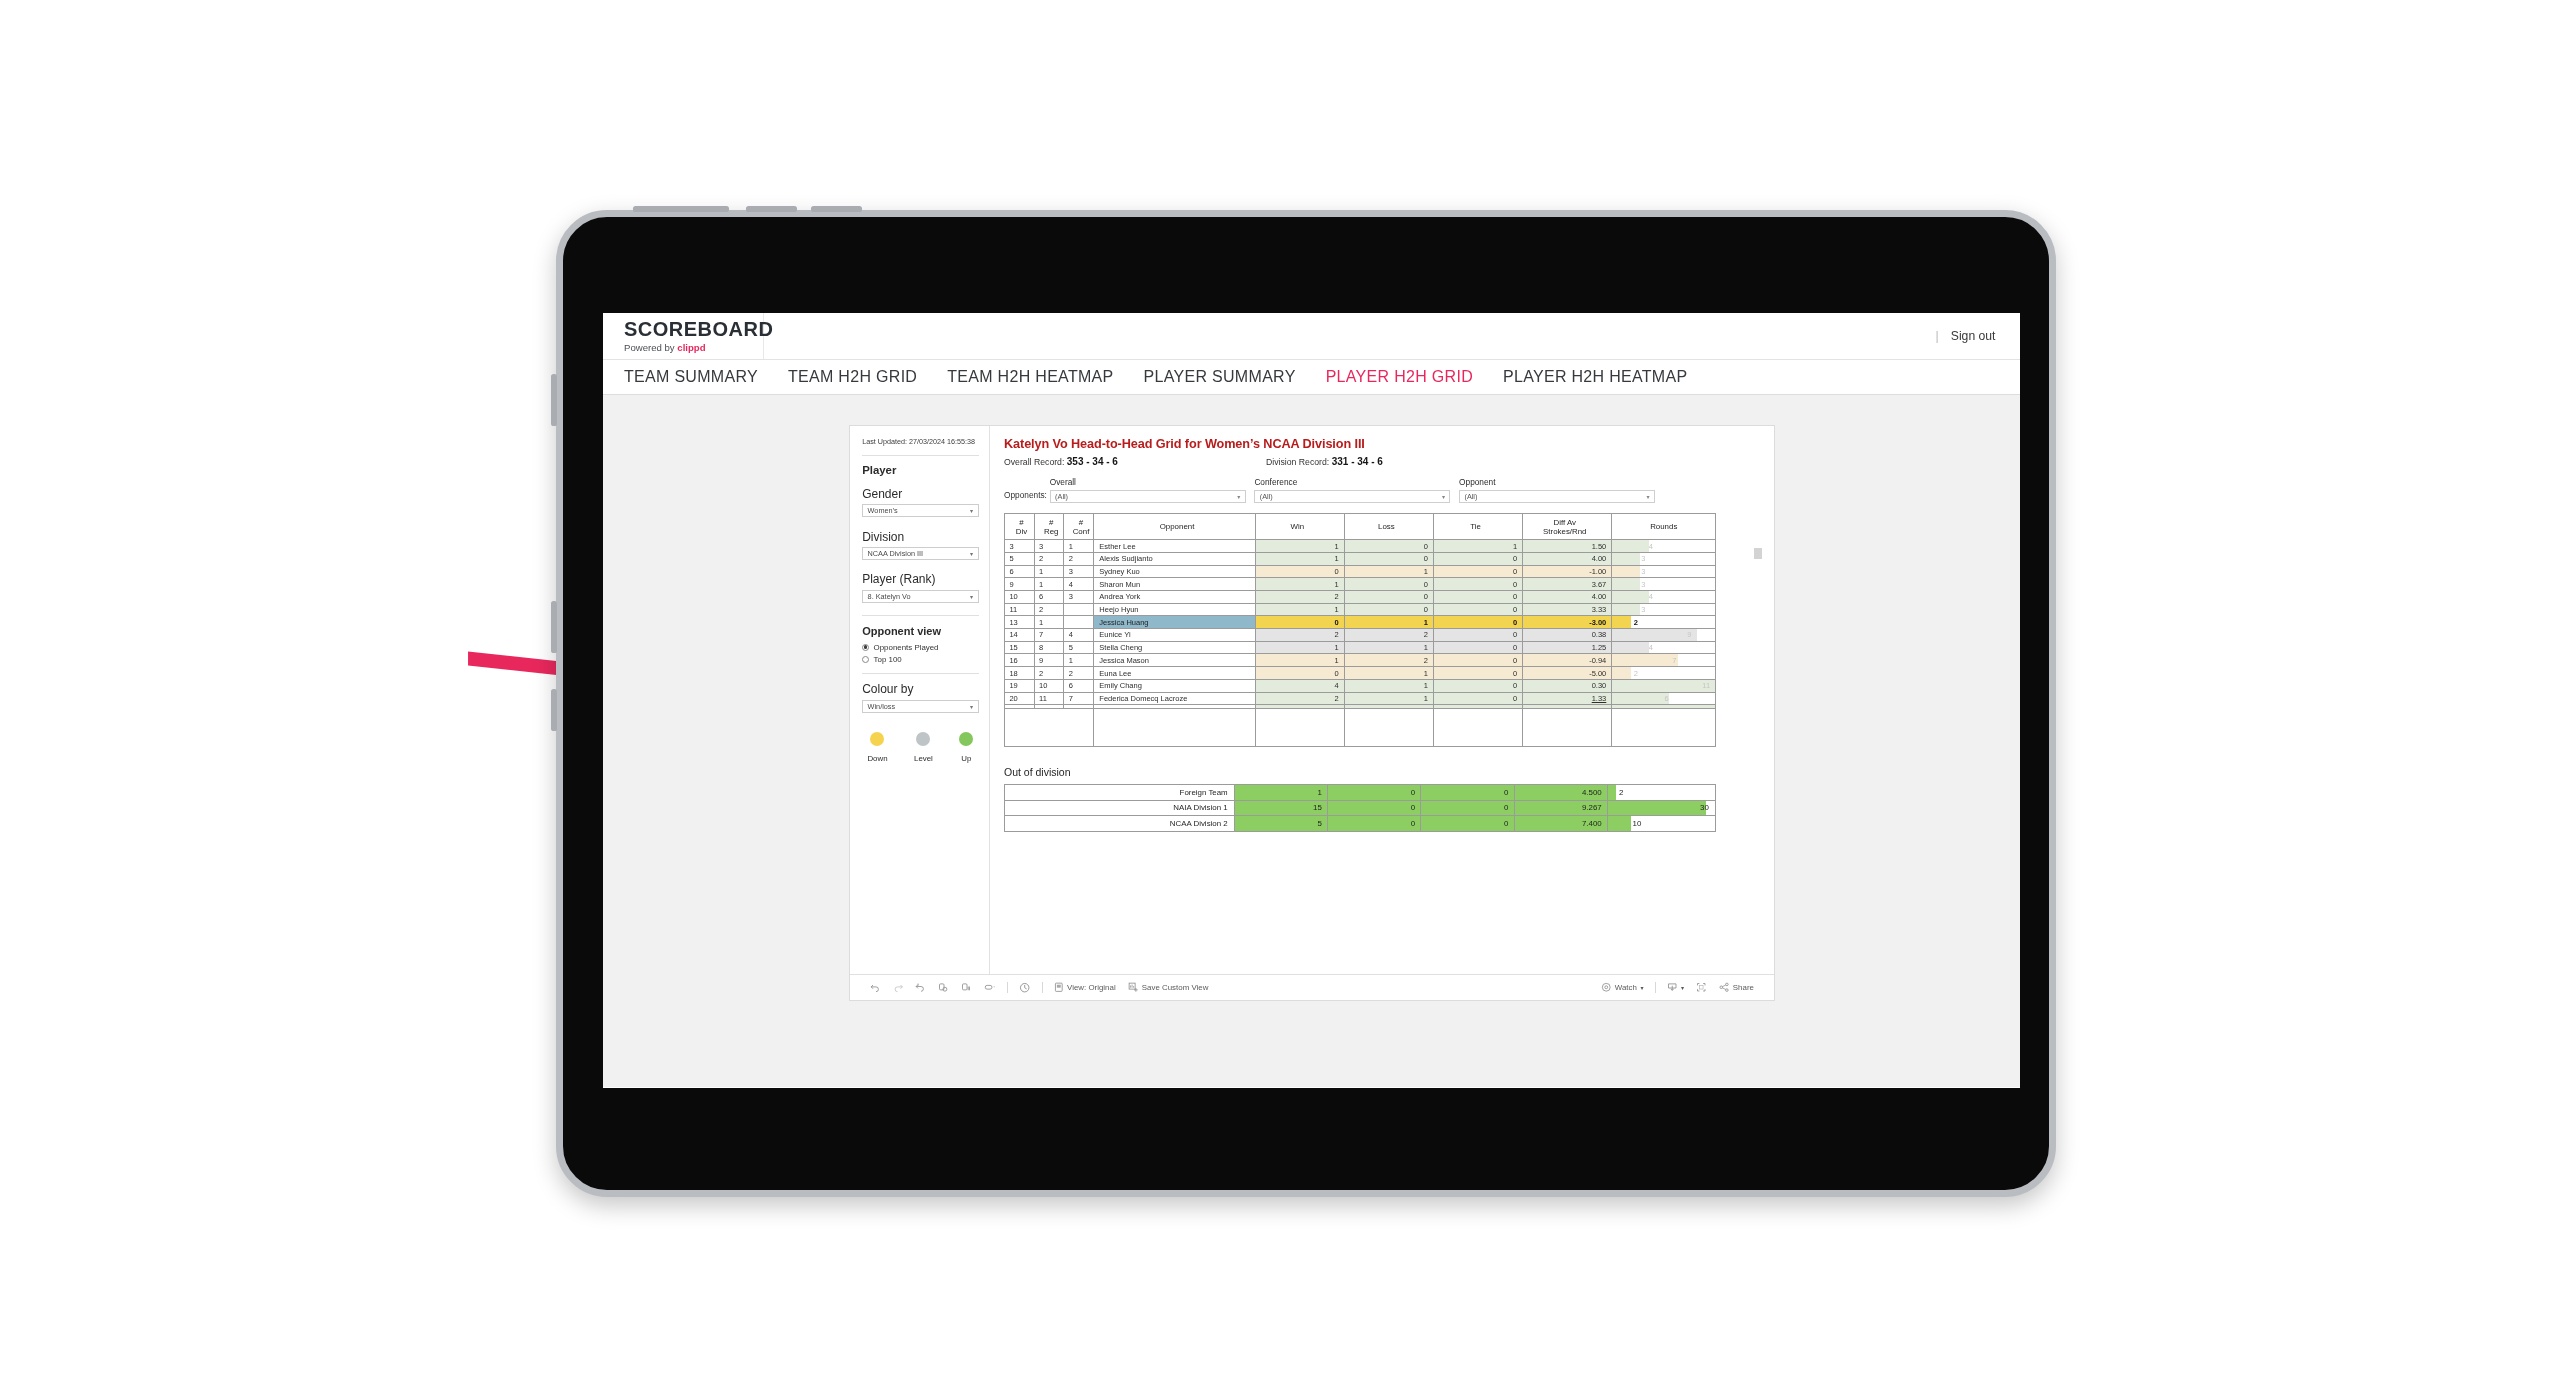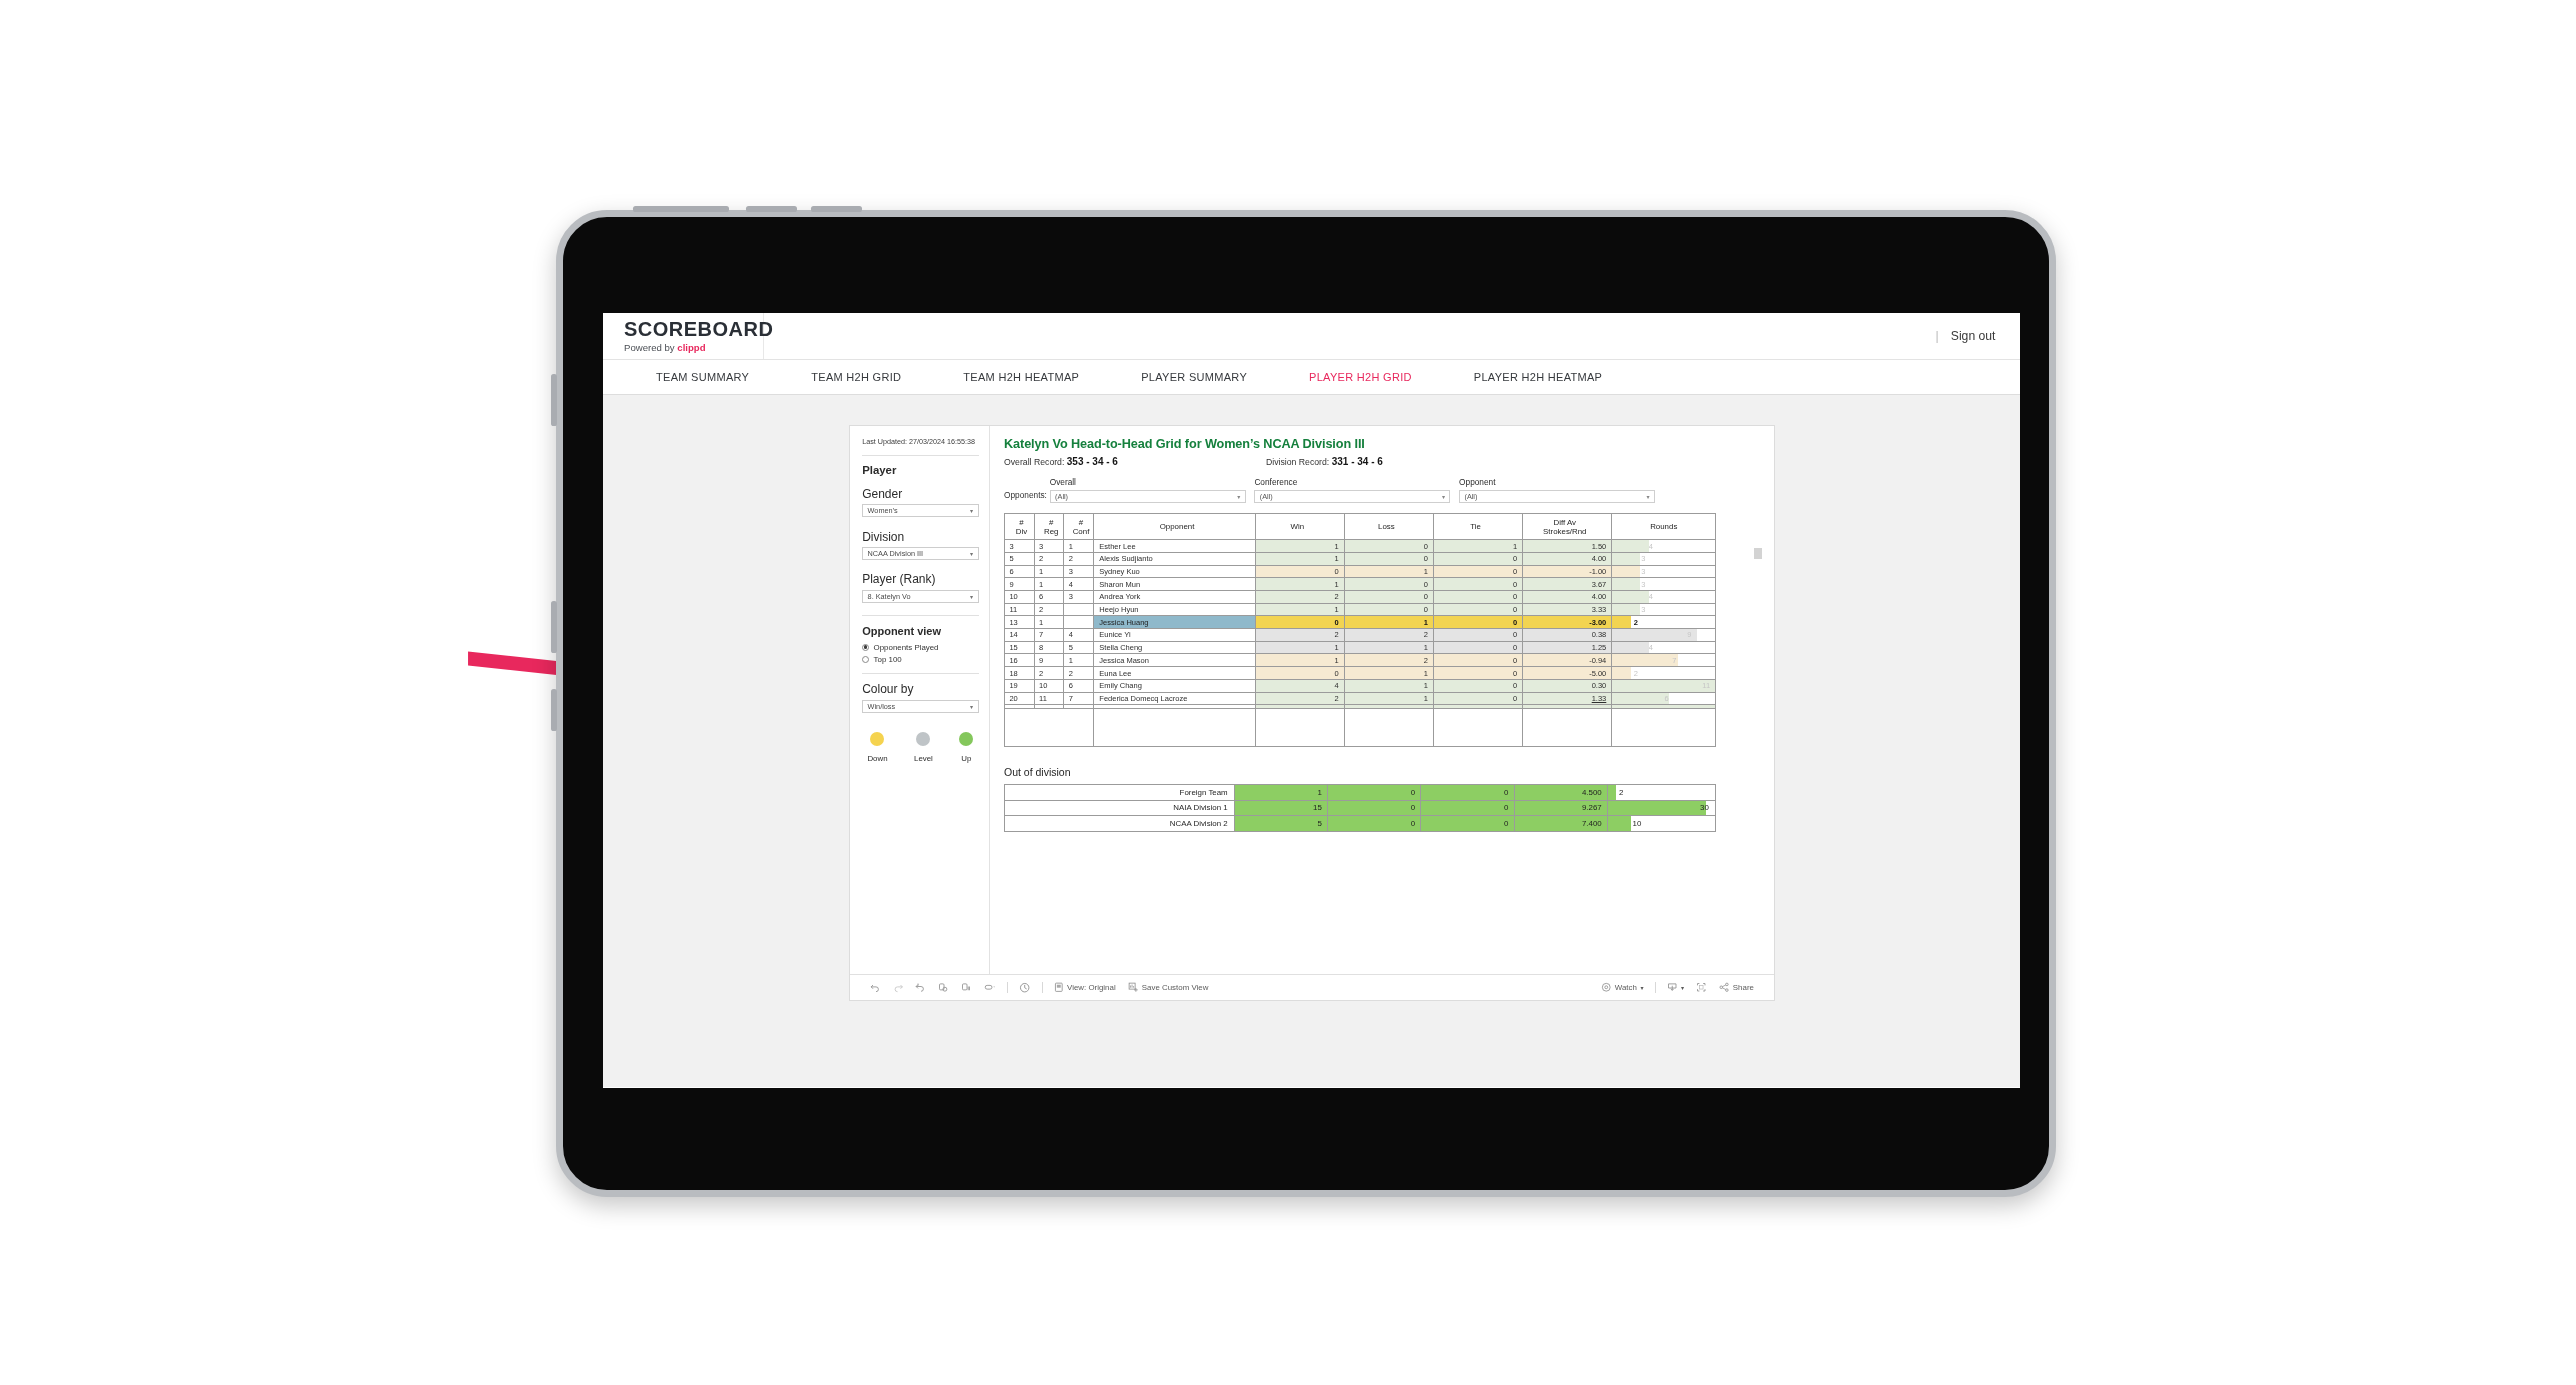--- a/index.html
+++ b/index.html
@@ -66,21 +66,21 @@
   .nav-item { display:flex; align-items:center; padding: 0 23px; font-size:13.5px;
               color:#2b2b2b; border-right:0.9px solid #e8e8e8; letter-spacing:0.3px; cursor:pointer; }
   .nav-item.active { border-bottom: 2.6px solid #cf2050; }
   .header-right { margin-left:auto; display:flex; align-items:center; padding-right:24.5px;
                   font-size:12.2px; color:#3a3a3a; gap:12.2px; }
   .divider-v { color:#bbb; }
 
   
   .sub-nav { height: 35px; background:#fff; display:flex; align-items:center;
              padding-left: 21px; gap: 30px; border-bottom:0.9px solid #dddddd; }
-  .sub-item { font-size: 11px; color:#36393d; letter-spacing:0.3px; cursor:pointer;margin-left:32px; }
+  .sub-item { font-size: 16px; color:#36393d; letter-spacing:0.3px; cursor:pointer; }
   .sub-item.active { color:#e8285d; }
 
   
   .workspace { background:#f1f1f1; height: 692px; padding: 30px 0 0 0; position:relative; }
   .viz-card {
     position:absolute; left: 246px; top: 30px;
     width: 926px; height: 576px;
     background:#ffffff; border:0.9px solid #dcdcdc;
     display:flex; flex-direction:column;
   }
@@ -108,21 +108,21 @@
   .radio { width:7px; height:7px; border-radius:50%; border:0.9px solid #8a8a8a; background:#fff;
            display:flex; align-items:center; justify-content:center; }
   .radio.on::after { content:''; width:3.5px; height:3.5px; border-radius:50%; background:#3a3a3a; }
   .legend { display:flex; justify-content:space-between; margin-top:19px; padding: 0 5.2px; }
   .legend-col { display:flex; flex-direction:column; align-items:center; gap:7.9px; }
   .dot { width:14px; height:14px; border-radius:50%; }
   .legend-lab { font-size:7.9px; color:#2b2b2b; }
 
   
   .main-pane { flex:1; padding: 10.5px 12.2px 0 14px; overflow:hidden; }
-  .viz-title { font-size: 12.7px; font-weight:700; color:#15803d; letter-spacing:-0.1px; }
+  .viz-title { font-size: 12.7px; font-weight:700; color:#b91c1c; letter-spacing:-0.1px; }
   .records { display:flex; margin-top:5.2px; font-size:8.7px; color:#333; }
   .rec { width: 262px; }
   .rec b { font-size:10px; color:#161616; }
   .filters { display:flex; align-items:flex-end; margin-top:10.5px; gap:8.7px; }
   .filt-label { font-size:8.3px; color:#333; padding-bottom:2.6px; width:37px; }
   .filt { width: 196px; }
   .filt-cap { font-size:8.3px; color:#2b2b2b; margin-bottom:2.6px; }
   .filt-box { height:13px; border:0.9px solid #cfcfcf; background:#fff; display:flex;
               align-items:center; padding:0 4.4px; font-size:7.3px; color:#555; position:relative; }
   .filt-box .caret { position:absolute; right:4.4px; font-size:6.1px; color:#888; }

